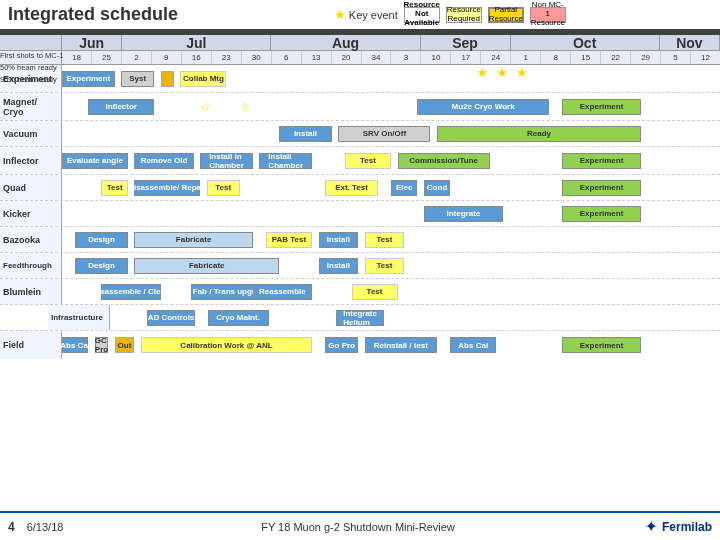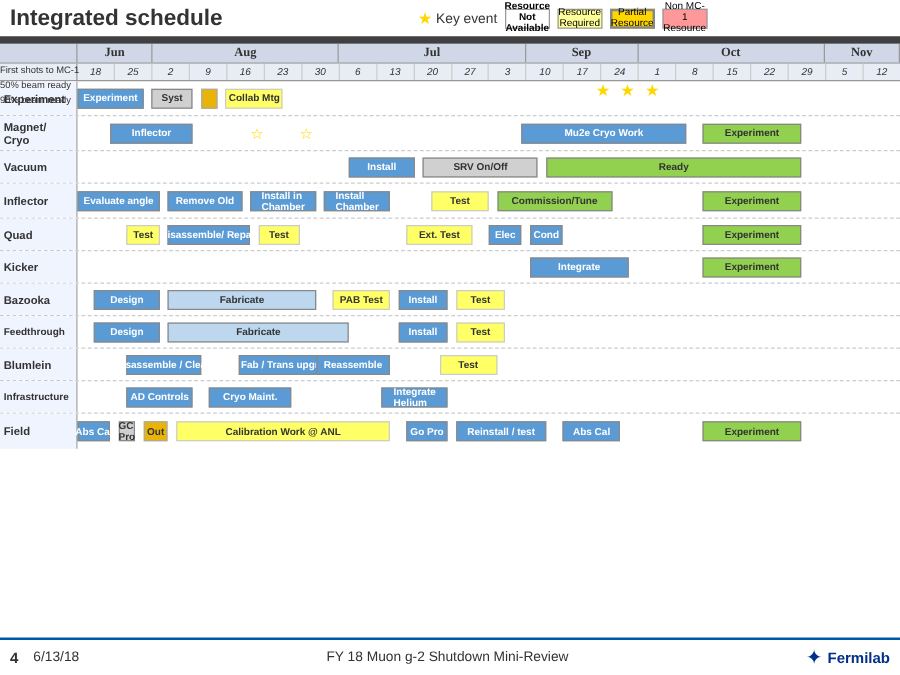--- a/index.html
+++ b/index.html
@@ -18,25 +18,25 @@
     .box-resource-not { background: #fff; font-weight: bold; }
     .box-resource-required { background: #ffff99; }
     .box-partial { background: #ffd700; border: 2px solid #aaa; }
     .box-non-mc1 { background: #ff9999; }
     
     
     .timeline { flex: 1; display: flex; flex-direction: column; overflow: hidden; }
     
     
     .month-row { display: flex; background: #d0d8e8; border-bottom: 1px solid #999; height: 16px; }
-    .month-cell { border-right: 1px solid #999; display: flex; align-items: center; justify-content: center; font-size: 10px; font-weight: bold; color: #333; font-family: Liberation Serif, serif; }
+    .month-cell { border-right: 1px solid #999; display: flex; align-items: center; justify-content: center; font-size: 14px; font-weight: bold; color: #333; }
     
     
     .date-row { display: flex; background: #e8ecf4; border-bottom: 1px solid #999; height: 14px; }
-    .date-cell { border-right: 1px solid #ccc; display: flex; align-items: center; justify-content: center; font-size: 8px; color: #333; font-style: italic; }
+    .date-cell { border-right: 1px solid #ccc; display: flex; align-items: center; justify-content: center; font-size: 8px; color: #333; }
     
     
     .content-area { flex: 1; display: flex; flex-direction: column; position: relative; }
     
     
     .task-row { display: flex; border-bottom: 1px dashed #ccc; min-height: 26px; align-items: center; position: relative; }
     .row-label { flex: 0 0 62px; font-size: 9px; font-weight: bold; color: #333; padding: 2px 3px; border-right: 1px solid #aaa; background: #f0f4ff; height: 100%; display: flex; align-items: center; }
     .row-content { flex: 1; position: relative; height: 100%; display: flex; align-items: center; }
     
     
@@ -85,40 +85,40 @@
         </div>
       </div>
     </div>
   </div>
 
   <div class="timeline">
 
     <div class="month-row">
       <div style="flex:0 0 62px;border-right:1px solid #999;"></div>
       <div class="month-cell" style="flex: 2; ">Jun</div>
+      <div class="month-cell" style="flex: 5;">Jul</div>
       <div class="month-cell" style="flex: 5;">Aug</div>
-      <div class="month-cell" style="flex: 5;">Jul</div>
       <div class="month-cell" style="flex: 3;">Sep</div>
       <div class="month-cell" style="flex: 5;">Oct</div>
       <div class="month-cell" style="flex: 2;">Nov</div>
     </div>
 
     <div class="date-row">
       <div style="flex:0 0 62px;border-right:1px solid #999;"></div>
       <div class="date-cell" style="flex:1;">18</div>
       <div class="date-cell" style="flex:1;">25</div>
       <div class="date-cell" style="flex:1;">2</div>
       <div class="date-cell" style="flex:1;">9</div>
       <div class="date-cell" style="flex:1;">16</div>
       <div class="date-cell" style="flex:1;">23</div>
       <div class="date-cell" style="flex:1;">30</div>
       <div class="date-cell" style="flex:1;">6</div>
       <div class="date-cell" style="flex:1;">13</div>
       <div class="date-cell" style="flex:1;">20</div>
-      <div class="date-cell" style="flex:1;">27</div>
+      <div class="date-cell" style="flex:1;">34</div>
       <div class="date-cell" style="flex:1;">3</div>
       <div class="date-cell" style="flex:1;">10</div>
       <div class="date-cell" style="flex:1;">17</div>
       <div class="date-cell" style="flex:1;">24</div>
       <div class="date-cell" style="flex:1;">1</div>
       <div class="date-cell" style="flex:1;">8</div>
       <div class="date-cell" style="flex:1;">15</div>
       <div class="date-cell" style="flex:1;">22</div>
       <div class="date-cell" style="flex:1;">29</div>
       <div class="date-cell" style="flex:1;">5</div>
@@ -225,21 +225,21 @@
       <div class="task-row" style="height:26px;">
         <div class="row-label">Blumlein</div>
         <div class="row-content">
           <div class="bar bar-blue" style="left:6%;width:9%;font-size:8px;">Disassemble / Clean</div>
           <div class="bar bar-blue" style="left:16%;width:12%;font-size:8px;margin-left:24px;">Fab / Trans upgrade</div>
           <div class="bar bar-blue" style="left:29%;width:9%;font-size:8px;">Reassemble</div>
           <div class="bar bar-yellow" style="left:44%;width:7%;font-size:8px;">Test</div>
         </div>
       </div>
 
-      <div class="task-row" style="height:24px;">
+      <div class="task-row" style="height:24px;padding-left:48px;">
         <div class="row-label" style="font-size:8px;">Infrastructure</div>
         <div class="row-content">
           <div class="bar bar-blue" style="left:6%;width:8%;font-size:8px;">AD Controls</div>
           <div class="bar bar-blue" style="left:16%;width:10%;font-size:8px;">Cryo Maint.</div>
           <div class="bar bar-blue" style="left:37%;width:8%;font-size:8px;">Integrate<br>Helium</div>
         </div>
       </div>
 
       <div class="task-row" style="height:28px;border-bottom:none;">
         <div class="row-label">Field</div>

